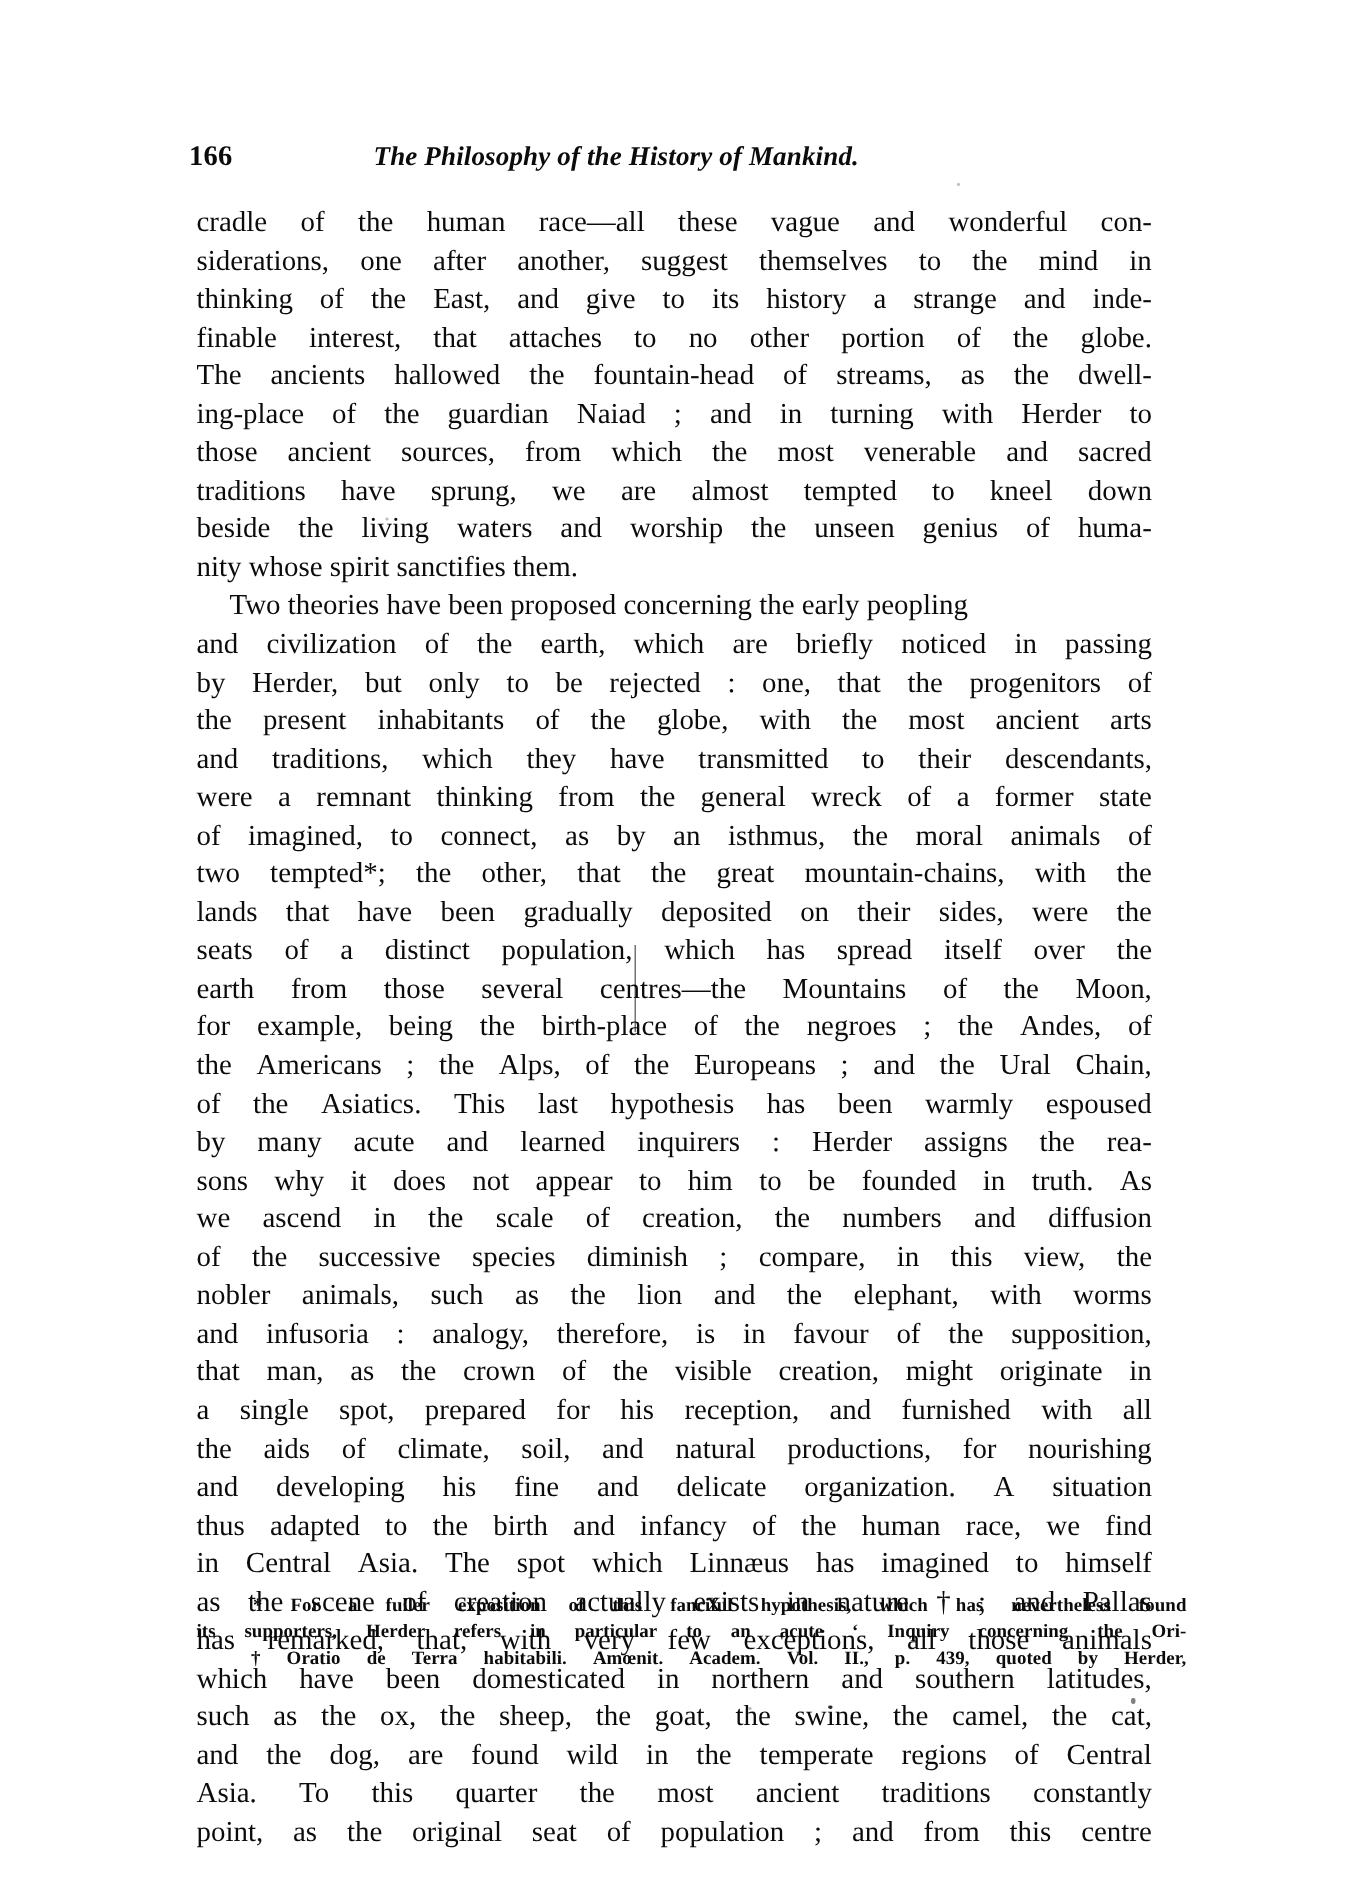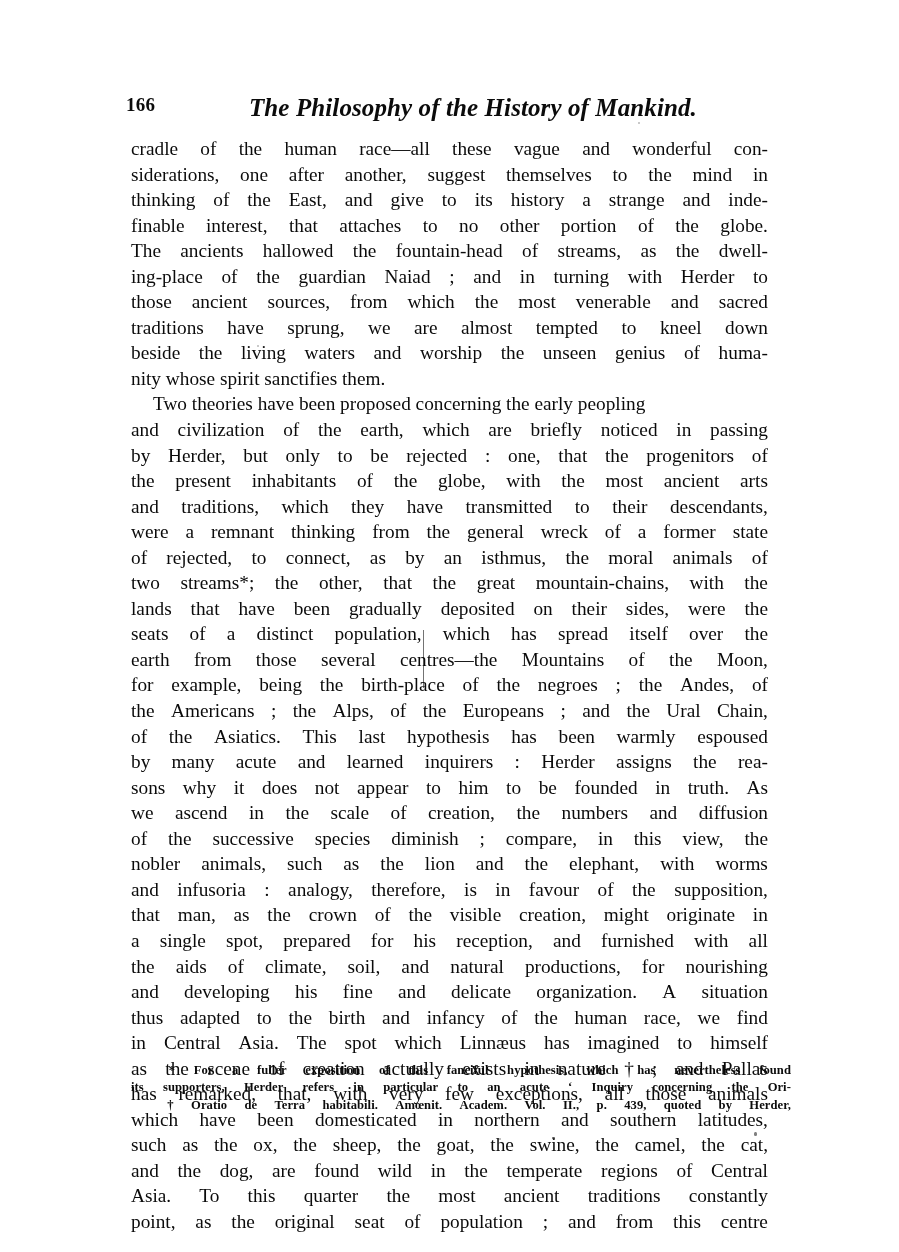--- a/index.html
+++ b/index.html
@@ -40,21 +40,21 @@
     left: 0;
     top: 0;
     font-size: 19px;
     font-weight: bold;
     letter-spacing: 0.2px;
   }
   .head-title {
     position: absolute;
     left: 123px;
     top: 0px;
-    font-size: 25px;
+    font-size: 18px;
     font-weight: bold;
     font-style: italic;
     letter-spacing: 0.1px;
     white-space: nowrap;
   }
 
   
   .body-block {
     position: absolute;
     left: 131px;
@@ -317,35 +317,35 @@
           <span>the</span>
           <span>general</span>
           <span>wreck</span>
           <span>of</span>
           <span>a</span>
           <span>former</span>
           <span>state</span>
         </div>
       <div class="ln j">
           <span>of</span>
-          <span>rejected,</span>
+          <span>imagined,</span>
           <span>to</span>
           <span>connect,</span>
           <span>as</span>
           <span>by</span>
           <span>an</span>
           <span>isthmus,</span>
           <span>the</span>
           <span>moral</span>
           <span>animals</span>
           <span>of</span>
         </div>
       <div class="ln j">
           <span>two</span>
-          <span>streams*;</span>
+          <span>tempted*;</span>
           <span>the</span>
           <span>other,</span>
           <span>that</span>
           <span>the</span>
           <span>great</span>
           <span>mountain-chains,</span>
           <span>with</span>
           <span>the</span>
         </div>
       <div class="ln j">

